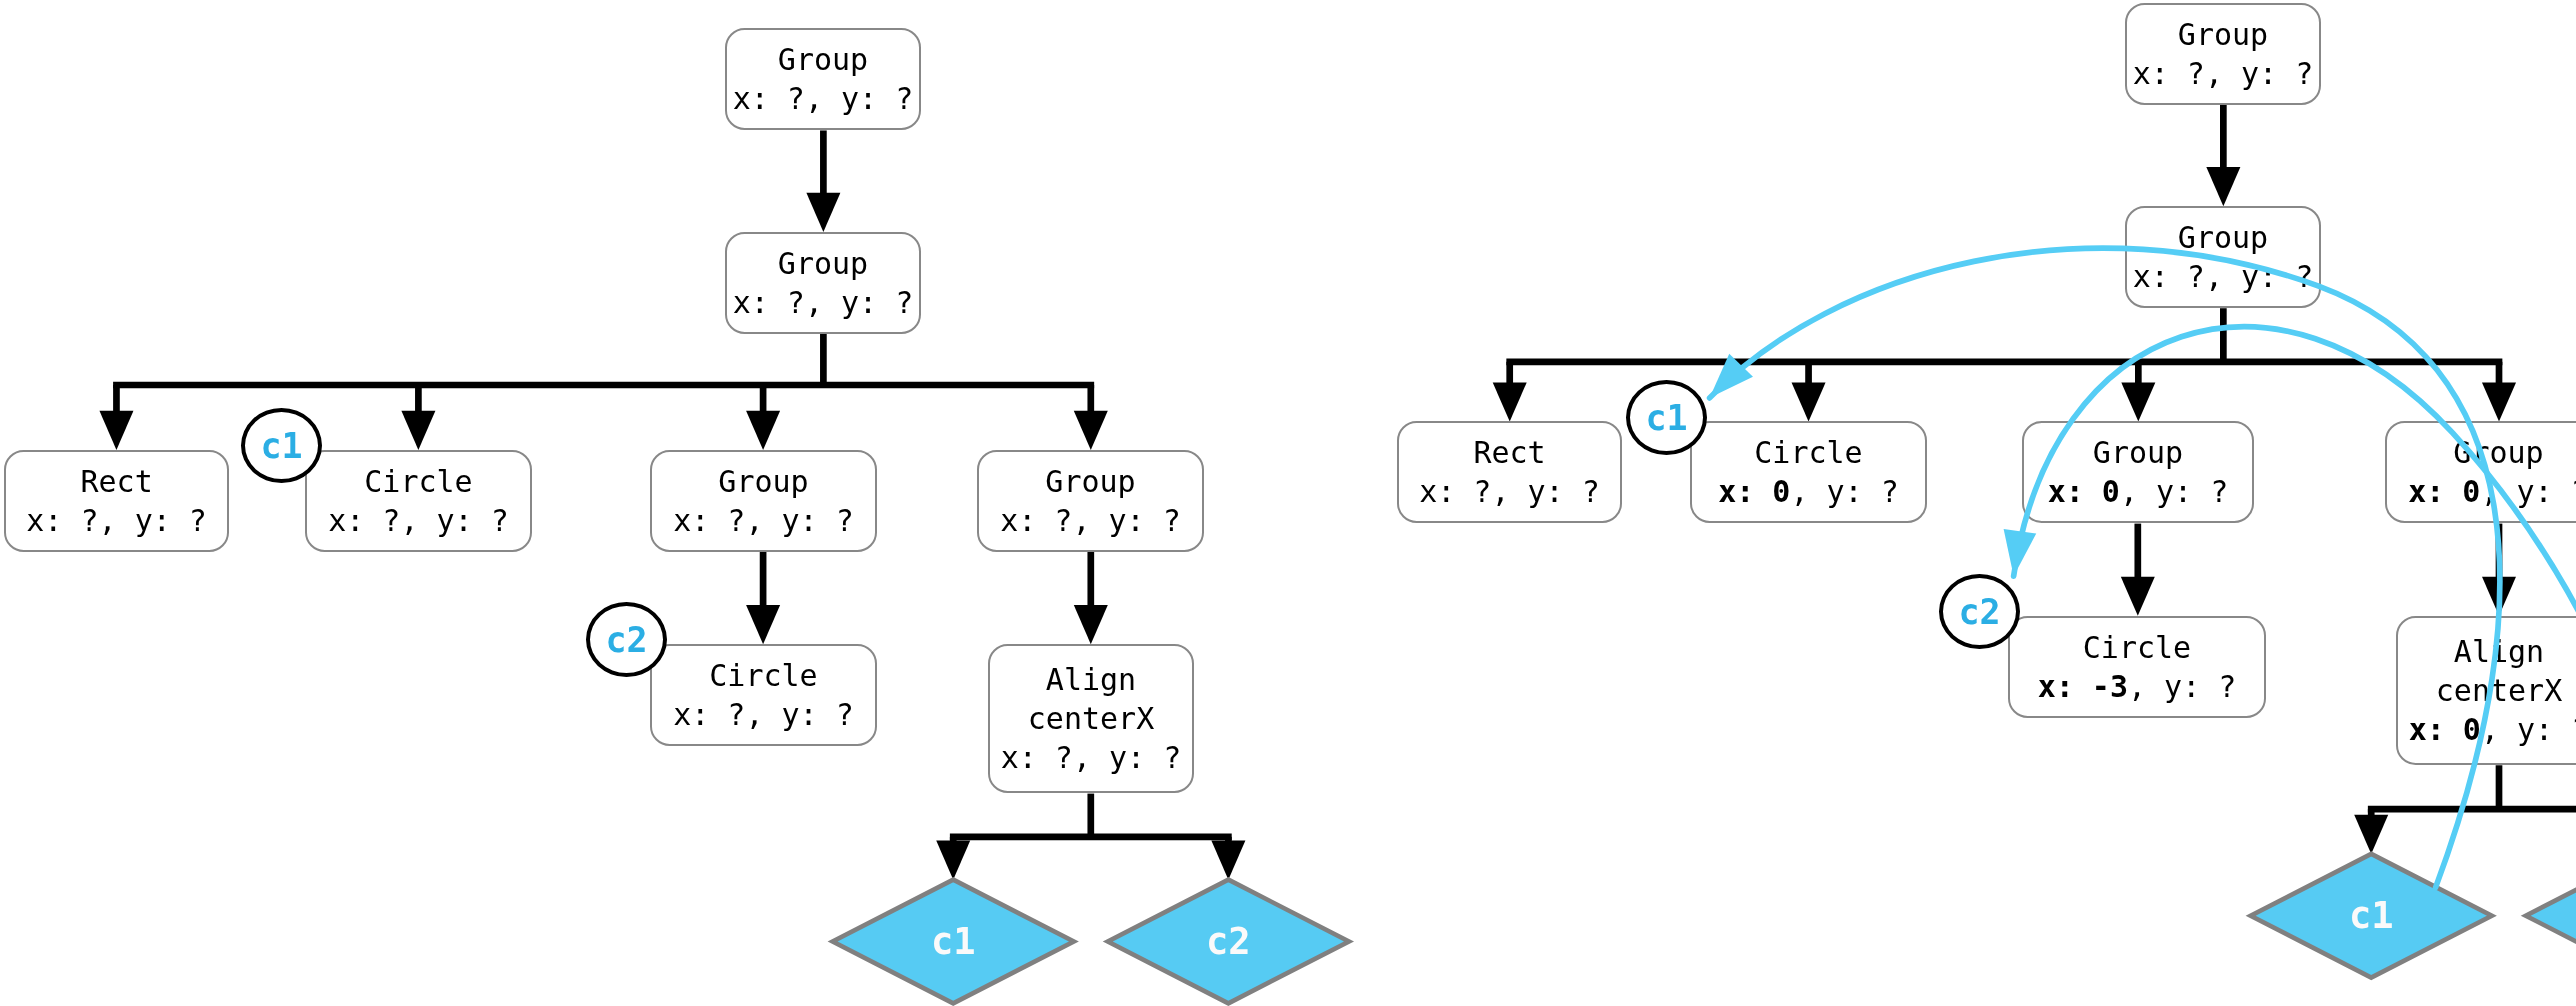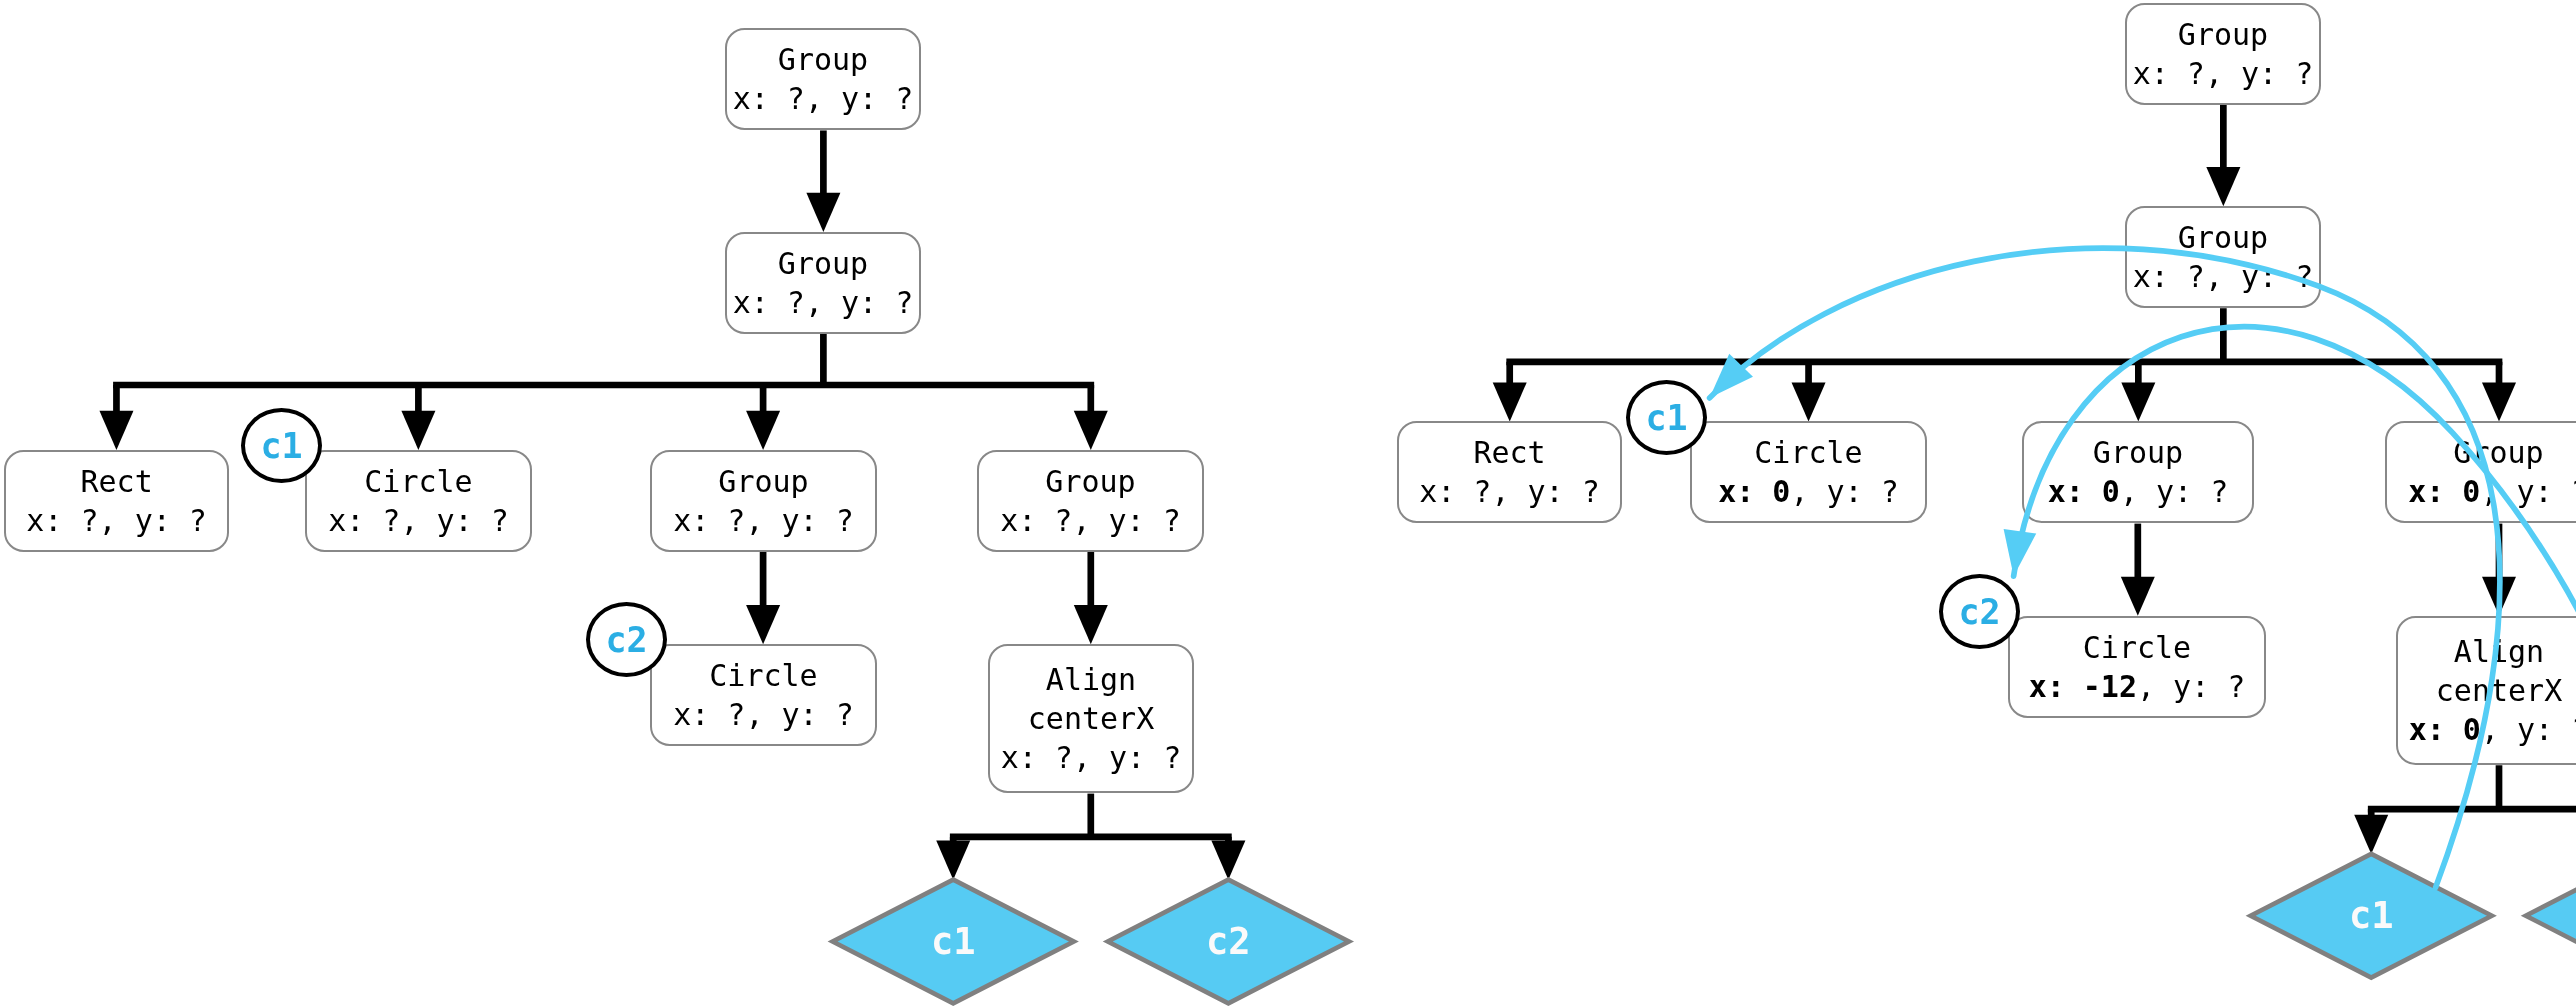--- a/index.html
+++ b/index.html
@@ -151,21 +151,21 @@
       <div class="node" style="left: 2022px; top: 421px; width: 232px; height: 102px;">
         <span>Group</span>
         <span class="coords"><b>x: 0</b>, y: ?</span>
       </div>
       <div class="node" style="left: 2385px; top: 421px; width: 227px; height: 102px;">
         <span>Group</span>
         <span class="coords"><b>x: 0</b>, y: ?</span>
       </div>
       <div class="node" style="left: 2008px; top: 616px; width: 258px; height: 102px;">
         <span>Circle</span>
-        <span class="coords"><b>x: -12</b>, y: ?</span>
+        <span class="coords"><b>x: -3</b>, y: ?</span>
       </div>
       <div class="node" style="left: 2396px; top: 616px; width: 206px; height: 149px;">
         <span>Align</span>
         <span>centerX</span>
         <span class="coords"><b>x: 0</b>, y: ?</span>
       </div>
       <div class="badge" style="left: 1626px; top: 380px; color: rgb(43, 174, 228);">c1</div>
       <div class="badge" style="left: 1939px; top: 574px; color: rgb(43, 174, 228);">c2</div>
     </div>
   <svg id="overlay-layer" viewBox="0 0 5374 1954" width="2769" height="1007">

